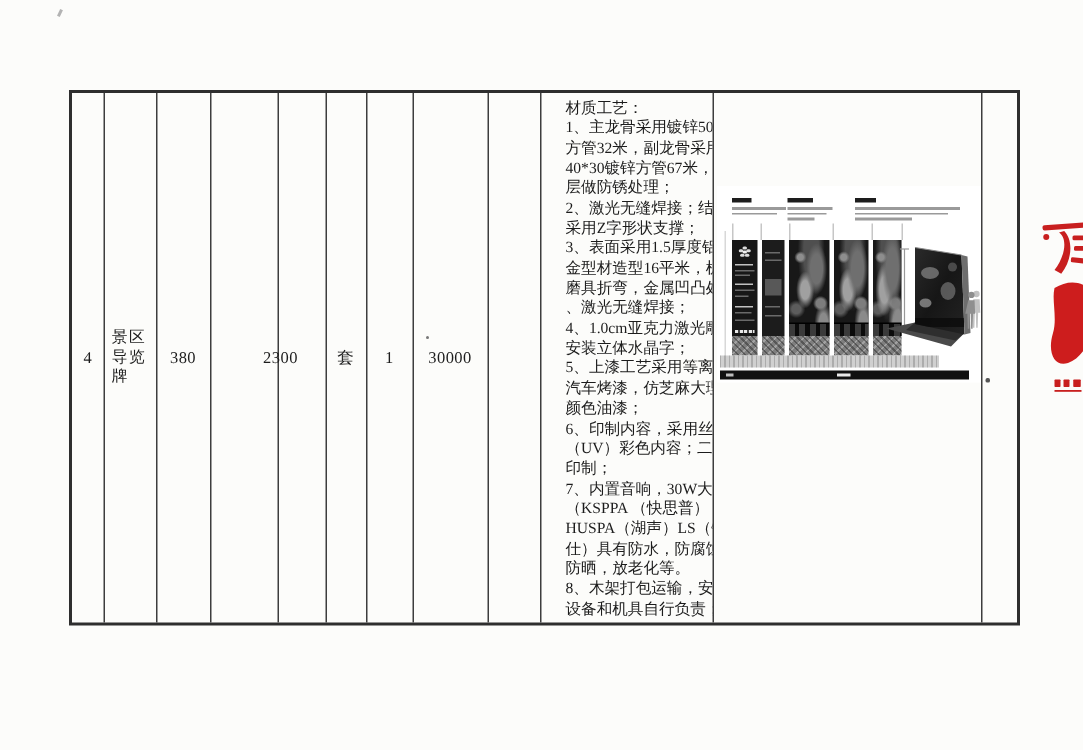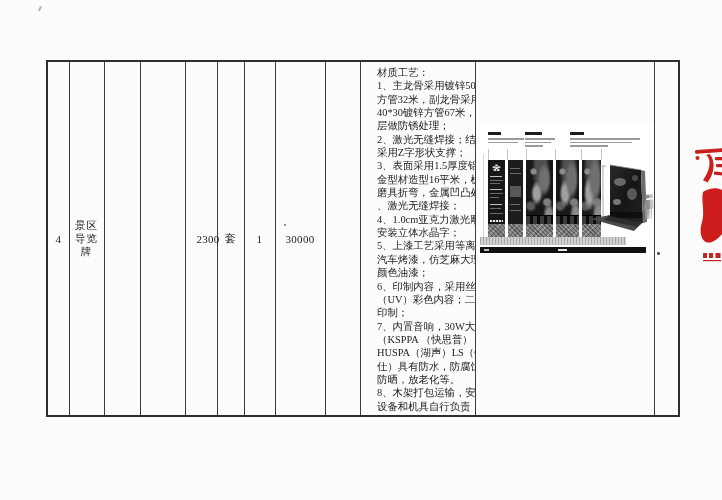--- a/index.html
+++ b/index.html
@@ -11,21 +11,21 @@
   }
   
   .tbl{
     position:absolute;left:46px;top:60px;width:634px;height:357px;
     border:2px solid #2e2e2e;box-sizing:border-box;background:transparent;
   }
   .vl{position:absolute;top:0;bottom:0;width:1px;background:#3d3d3d;}
   .cell{
     position:absolute;top:0;height:100%;
     display:flex;align-items:center;justify-content:center;
-    font-size:11px;letter-spacing:.3px;text-align:center;
+    font-size:11px;letter-spacing:.3px;text-align:left;
   }
   .cell .wrapname{width:24px;line-height:13px;font-size:10.5px;letter-spacing:1px;}
   .desc-cell{
     position:absolute;top:0;height:100%;overflow:hidden;box-sizing:border-box;
     padding:4px 1px 0 17px;
     font-size:10.4px;line-height:13.35px;white-space:pre;
   }
   
   .artwork{position:absolute;background:#ffffff;}
   .bar{position:absolute;background:#9a9a9a;height:1.5px;}
@@ -97,21 +97,24 @@
   <div class="vl" style="left:312px"></div>
   <div class="vl" style="left:427px"></div>
   <div class="vl" style="left:606px"></div>
 
   <div class="cell" style="left:0;width:21px">
       <span>4</span>
     </div>
   <div class="cell" style="left:21px;width:35px">
       <span class="wrapname">景区导览牌</span>
     </div>
-  <div class="cell" style="left:144px;width:32px">
+  <div class="cell" style="left:56px;width:36px">
+      <span>380</span>
+    </div>
+  <div class="cell" style="left:123px;width:32px">
       <span>2300</span>
     </div>
   <div class="cell" style="left:169px;width:27px">
       <span>套</span>
     </div>
   <div class="cell" style="left:196px;width:31px">
       <span>1</span>
     </div>
   <div class="cell" style="left:227px;width:50px">
       <span>30000</span>

